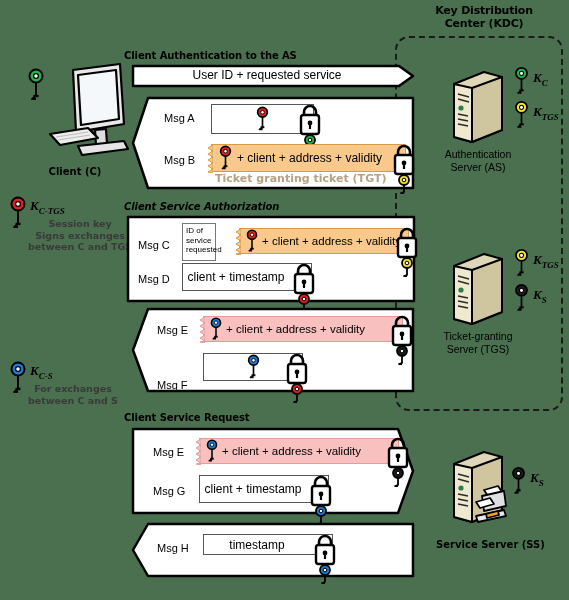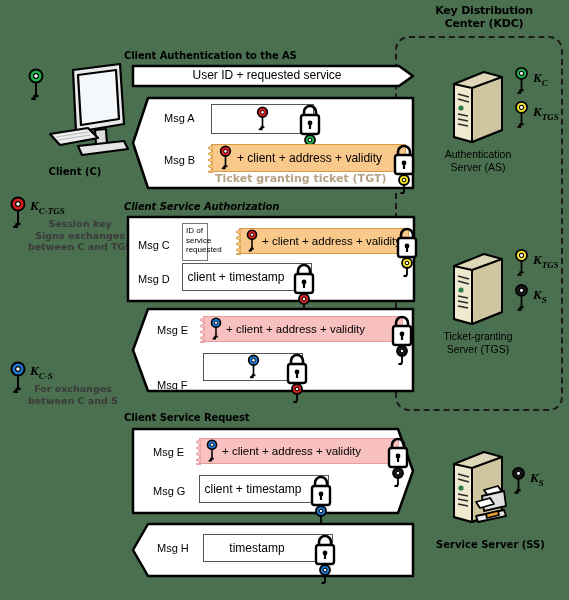--- a/index.html
+++ b/index.html
@@ -366,21 +366,21 @@
 </div>
 
 <div class="abs section-title" style="left:124px;top:201px;font-style:italic;">Client Service Authorization</div>
 
 <div class="abs" style="left:126px;top:215px;width:290px;height:88px;">
   <svg width="290" height="88" viewBox="0 0 290 88" style="position:absolute;left:0;top:0;">
     <path d="M2 2 L288 2 L288 86 L2 86 Z" fill="#fff" stroke="#000" stroke-width="2.5" stroke-linejoin="round"></path>
   </svg>
 
   <div class="msg-label" style="left:12px;top:24px;">Msg C</div>
-  <div class="idbox" style="left:56px;top:8px;width:26px;height:38px;">ID of service requested</div>
+  <div class="idbox" style="left:56px;top:8px;width:34px;height:38px;">ID of service requested</div>
   <div class="ticket ticket-tgt" style="left:113px;top:13px;width:170px;height:26px;padding-left:5px;">
     <span class="zig">
       <svg width="8" height="26" viewBox="0 0 8 26">
           <path d="M8 0 L3 3 L8 6 L3 9 L8 12 L3 15 L8 18 L3 21 L8 24 L3 25 L8 26 Z" fill="#f9c98b" stroke="#d99a44" stroke-width="1"></path>
         </svg>
     </span>
     <span class="shape" style="position:static;margin-right:3px;">
       <svg width="14" height="24" viewBox="0 0 20 34">
           <g stroke="#000" stroke-width="2.2" stroke-linejoin="round">
             <circle cx="10" cy="8" r="6.5" fill="#e02020"></circle>
@@ -544,21 +544,21 @@
       <circle cx="13" cy="38" r="1.8" fill="#fff" stroke="#000" stroke-width="1"></circle>
     </svg>
   </div>
 </div>
 
 <div class="abs" style="left:131px;top:522px;width:284px;height:56px;">
   <svg width="284" height="56" viewBox="0 0 284 56" style="position:absolute;left:0;top:0;">
     <path d="M17 2 L282 2 L282 54 L17 54 L2 28 Z" fill="#fff" stroke="#000" stroke-width="2.5" stroke-linejoin="round"></path>
   </svg>
   <div class="msg-label" style="left:26px;top:20px;">Msg H</div>
-  <div class="plain-box" style="left:72px;top:12px;width:130px;height:28px;padding-right:22px;">timestamp</div>
+  <div class="plain-box" style="left:72px;top:12px;width:130px;height:21px;padding-right:22px;">timestamp</div>
   <div class="shape" style="left:181px;top:10px;">
     <svg width="26" height="52" viewBox="0 0 26 52">
       <path d="M7 14 L7 10 A6 6 0 0 1 19 10 L19 14" fill="none" stroke="#000" stroke-width="2.6"></path>
       <rect x="4" y="13" width="18" height="19" rx="2.5" fill="#fff" stroke="#000" stroke-width="2.4"></rect>
       <circle cx="13" cy="21" r="2.4" fill="#000"></circle>
         <path d="M13 22 L13 27" stroke="#000" stroke-width="2.2"></path>
       <g stroke="#000" stroke-width="1.8" stroke-linejoin="round">
         <circle cx="13" cy="38" r="5" fill="#1f78d1"></circle>
         <path d="M13 43 L13 50 L10 51 L13 51" fill="#1f78d1"></path>
       </g>

